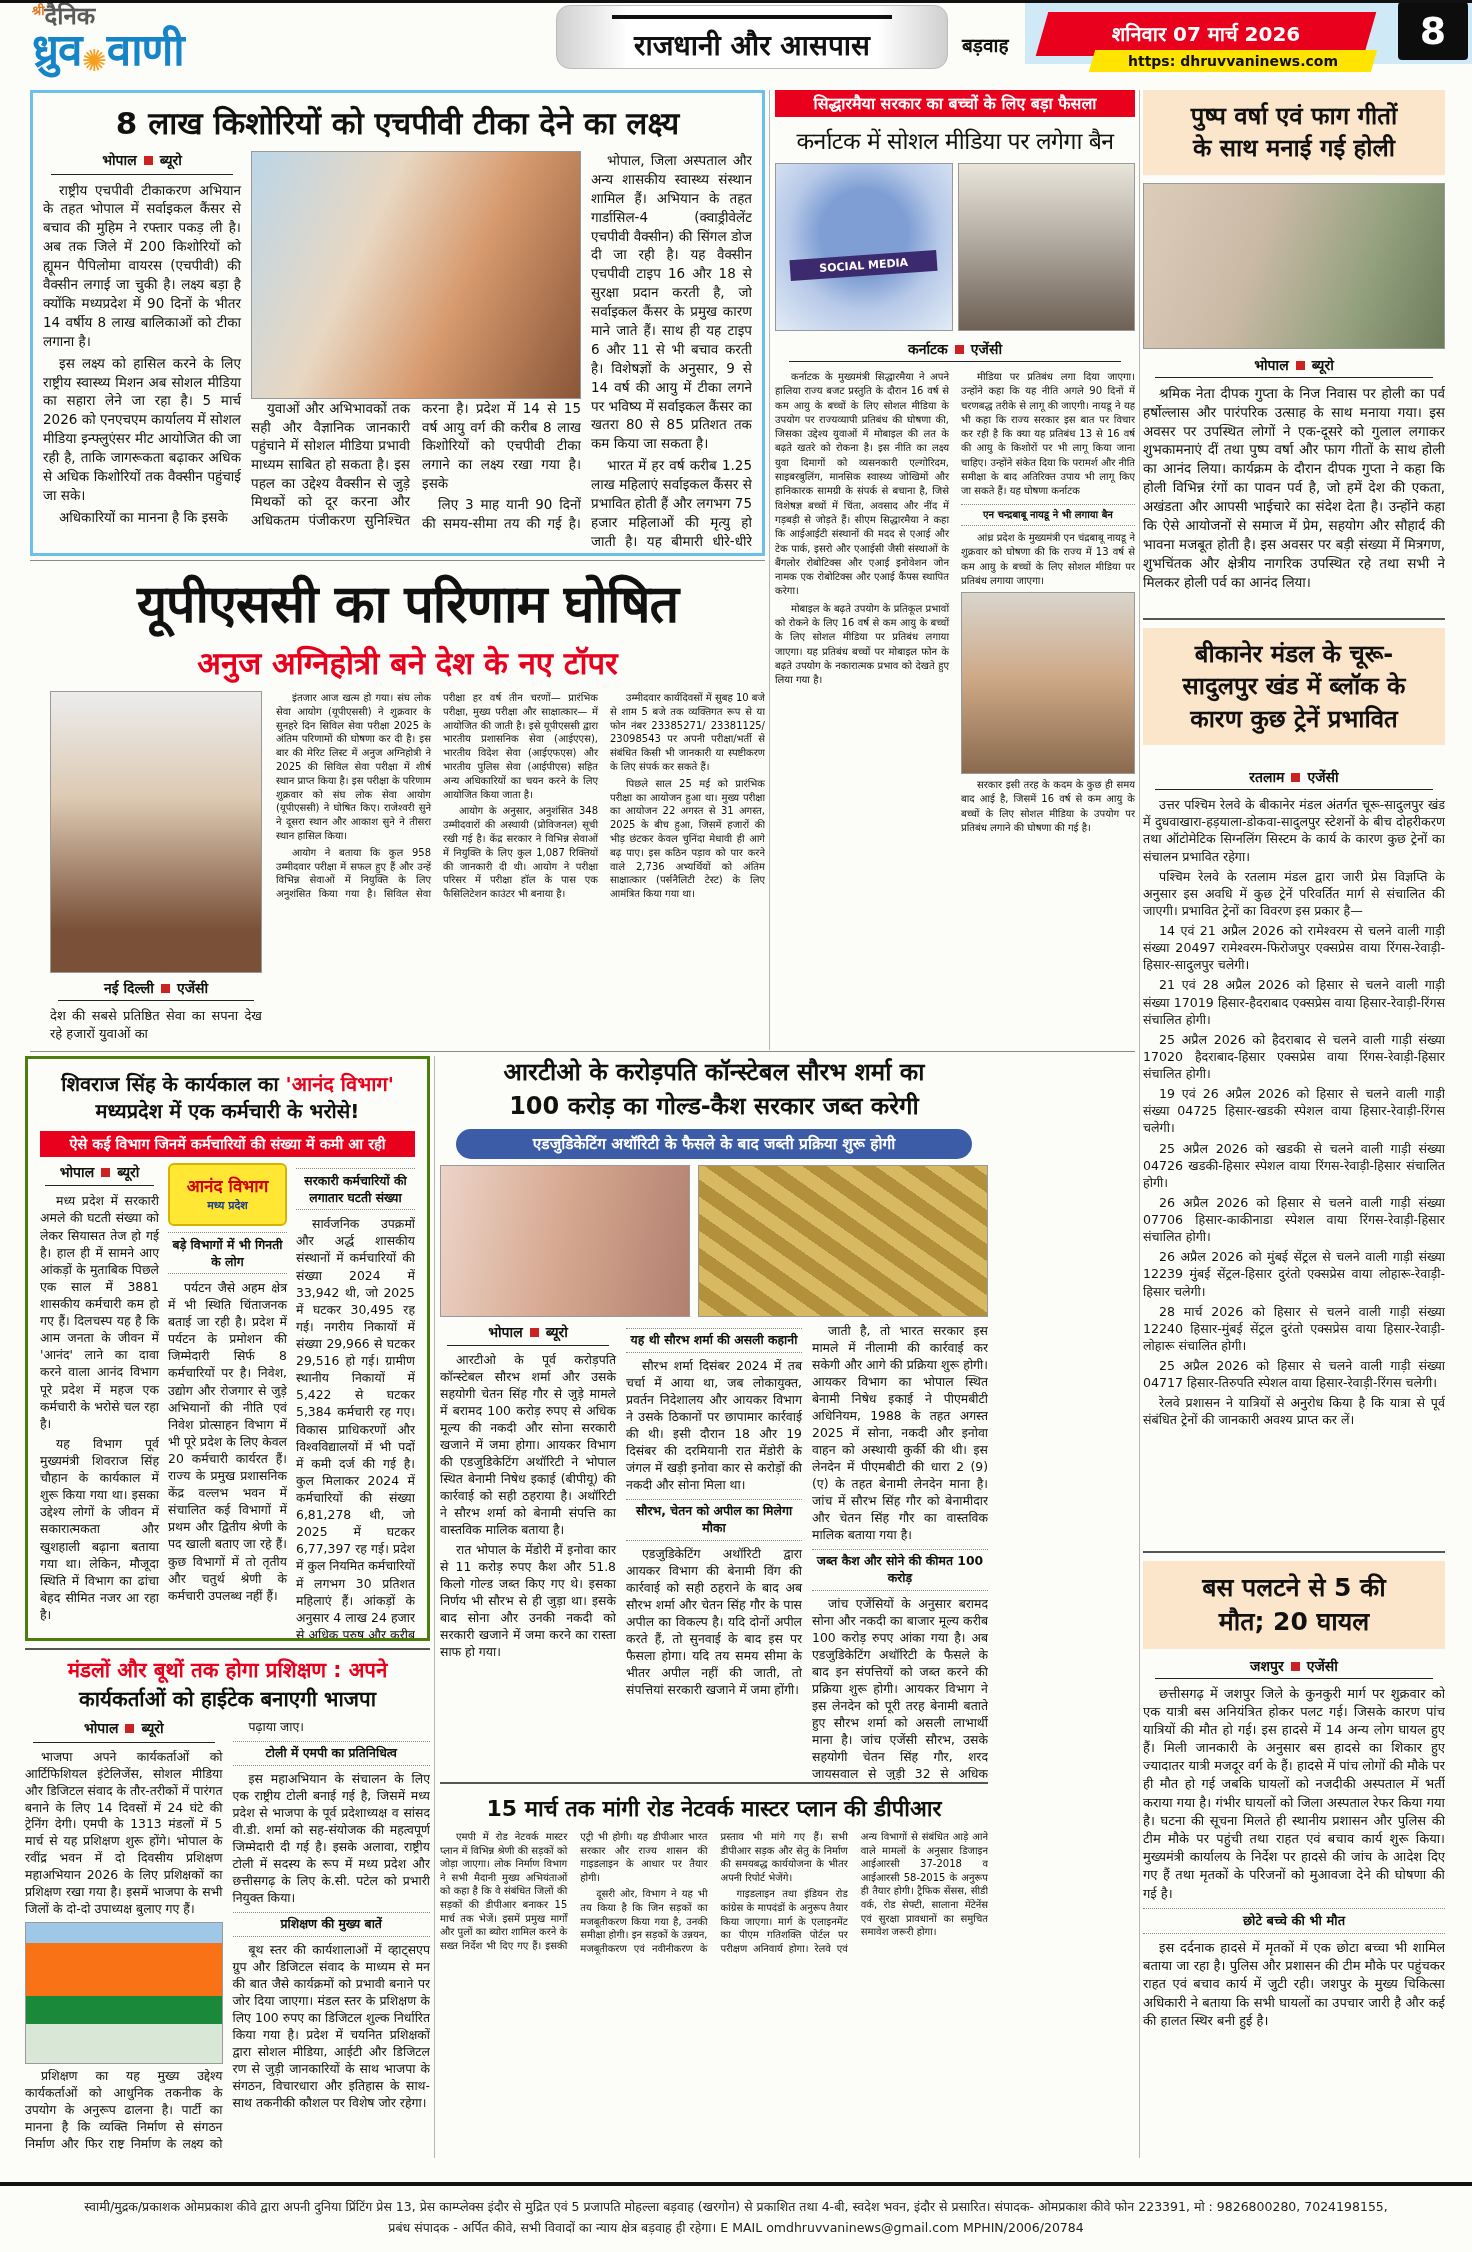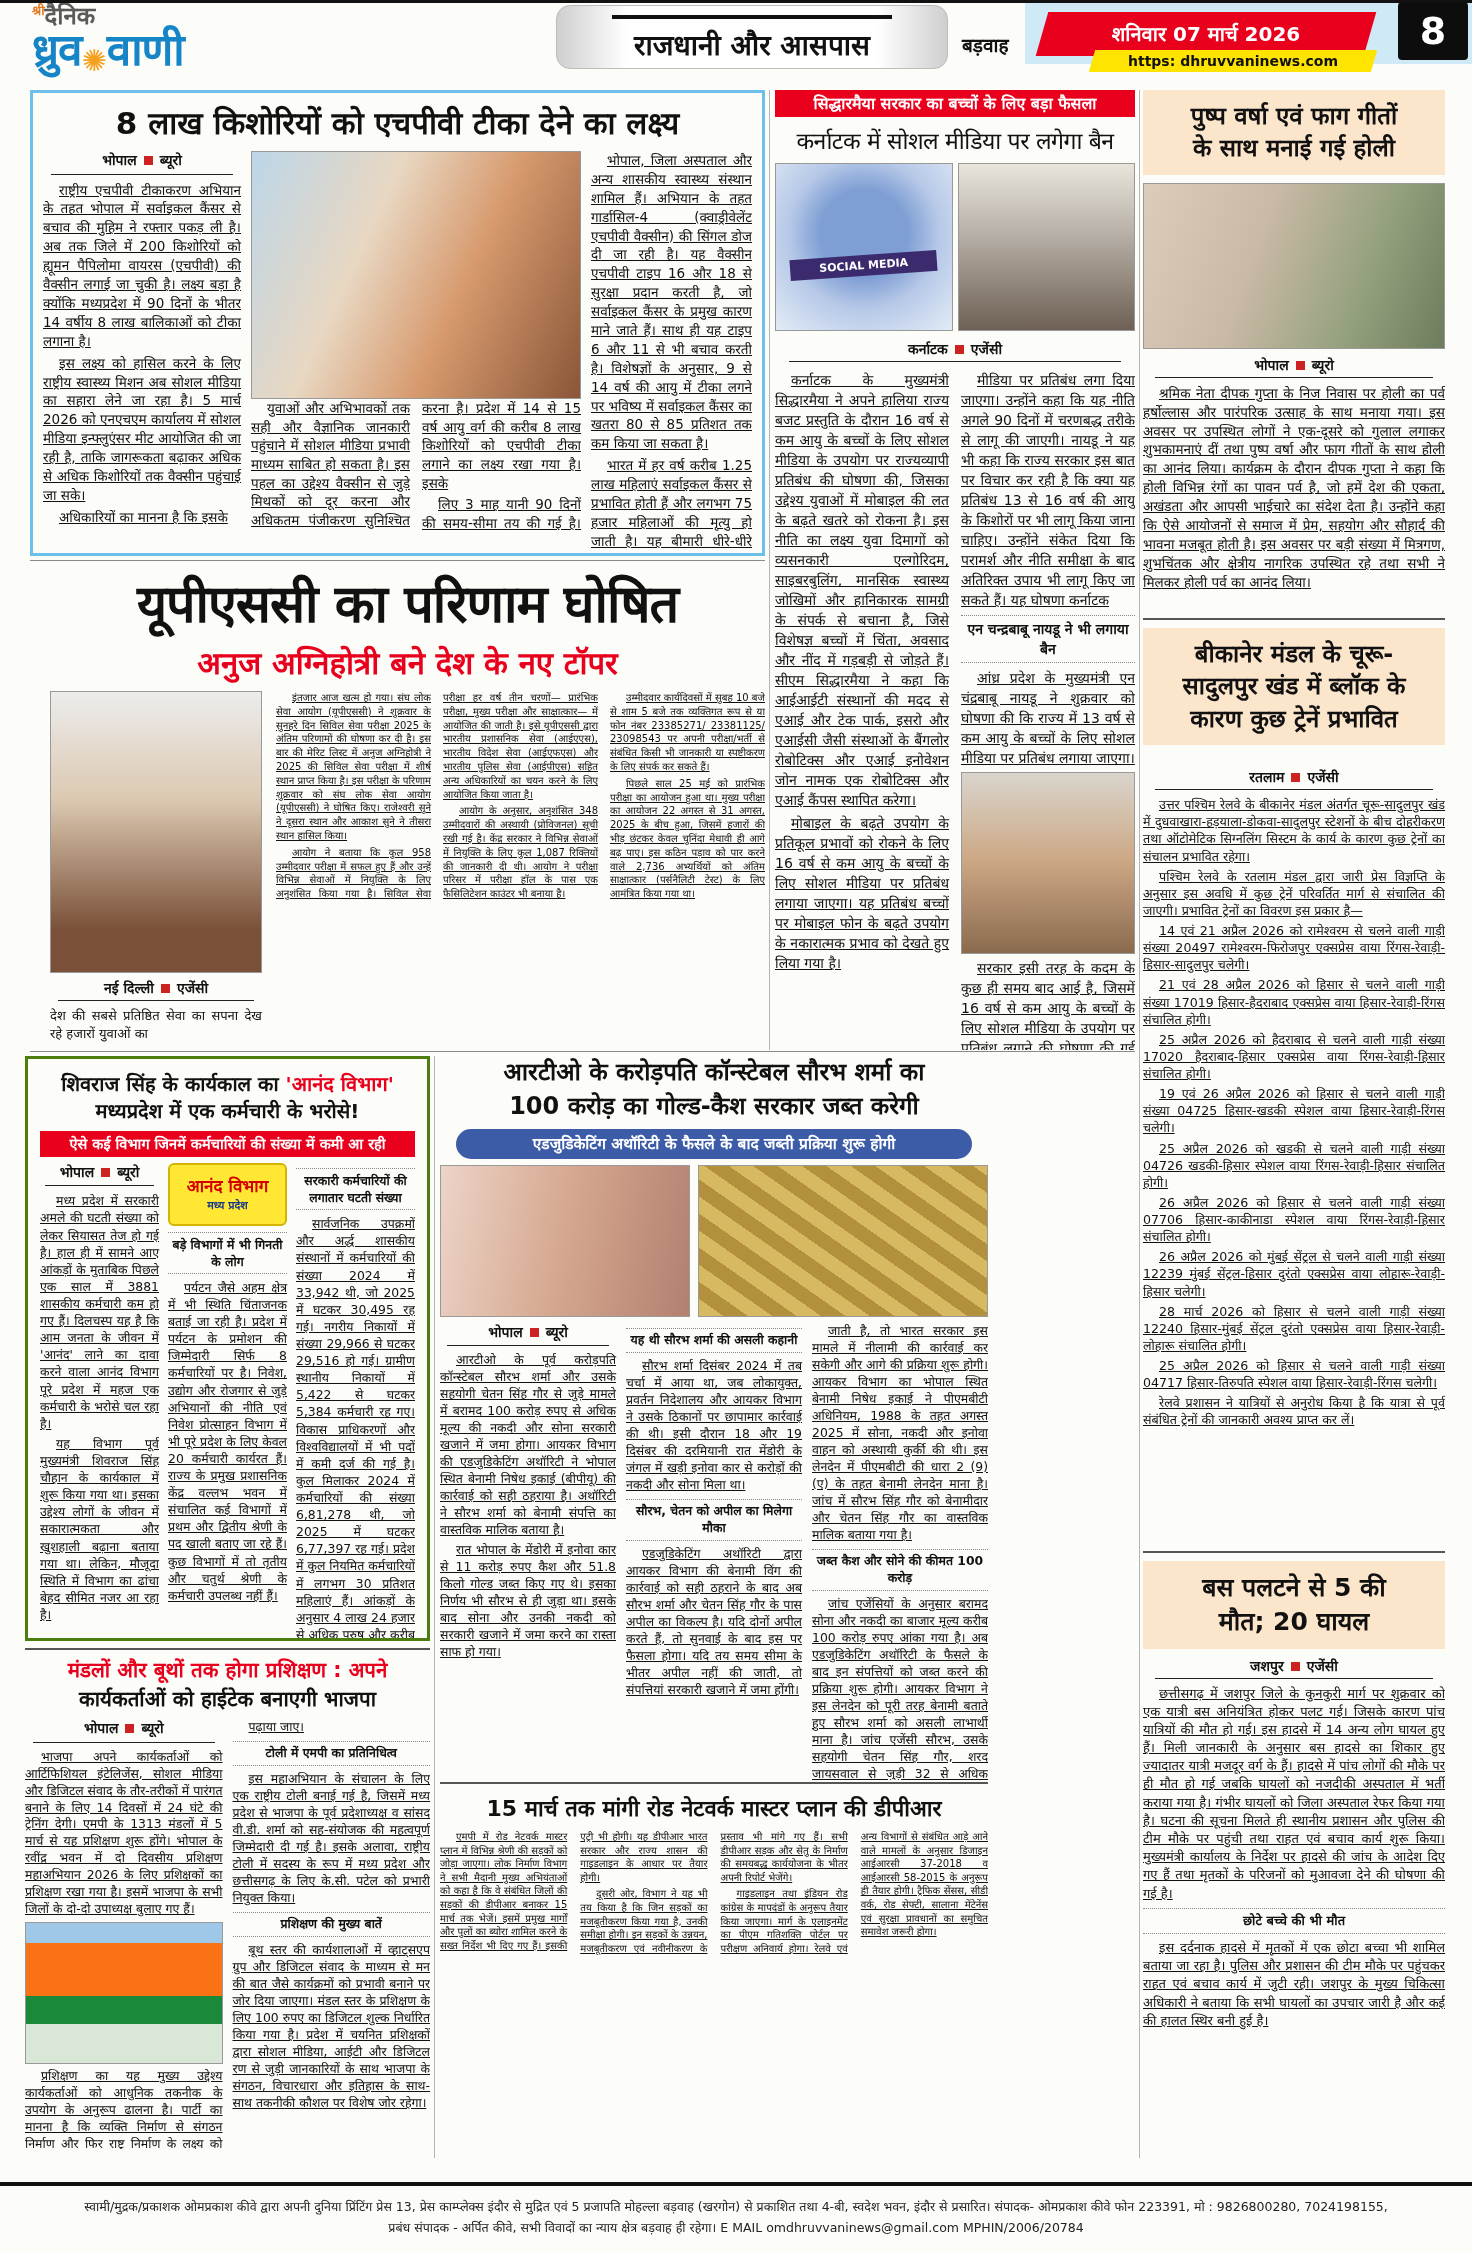--- a/index.html
+++ b/index.html
@@ -21,21 +21,21 @@
   #blue-band { position:absolute; left:1025px; top:0; width:447px; height:64px; background:#cfe9f7; }
   #date-box { position:absolute; left:1042px; top:12px; width:328px; height:44px; background:#e8001d; transform:skewX(-16deg); }
   #date-box span { display:block; transform:skewX(16deg); color:#fff; font-size:20px; font-weight:800; text-align:center; line-height:44px; }
   #url-box { position:absolute; left:1092px; top:50px; width:282px; height:22px; background:#ffe400; transform:skewX(-16deg); }
   #url-box span { display:block; transform:skewX(16deg); color:#111; font-size:14px; font-weight:800; text-align:center; line-height:22px; }
   #page-num { position:absolute; left:1398px; top:2px; width:70px; height:58px; background:#0d0d0d; border-radius:4px; color:#fff; font-size:38px; font-weight:800; text-align:center; line-height:58px; }
 
   
   .by { font-weight:800; text-align:center; font-size:14px; padding-bottom:3px; border-bottom:1.5px solid #222; margin:0 auto 6px; width:92%; }
   .sq { display:inline-block; width:9px; height:9px; background:#cc2222; margin:0 7px; }
-  .bt p { text-align:justify; text-indent:16px; margin-bottom:3px;text-decoration:underline; }
+  .bt p { text-align:justify; text-indent:16px; margin-bottom:3px; }
   .ssub { font-weight:800; text-align:center; border-top:1px dotted #888; border-bottom:1px dotted #888; padding:3px 0; margin:5px 0; }
   .ph { background:#ccc; position:relative; overflow:hidden; border:1px solid #999; }
   .peach { background:#fbe5cb; text-align:center; font-weight:800; line-height:1.35; padding:10px 4px; }
   .vrule { position:absolute; width:1px; background:#b5b5b5; }
   .hrule { position:absolute; height:1px; background:#8a8a8a; }
 
   
   #a1 { left:30px; top:90px; width:735px; height:466px; border:3px solid #6cc0ea; padding:6px 10px; overflow:hidden; }
   #a1 h1 { font-size:31px; font-weight:800; text-align:center; white-space:nowrap; margin:2px 0 8px; }
   #a1 .row { display:flex; gap:10px; }
@@ -47,21 +47,21 @@
 
   
   #a2 { left:775px; top:90px; width:360px; height:962px; overflow:hidden; }
   #a2 .kick { background:#e8001d; color:#fff; font-size:16px; font-weight:800; text-align:center; line-height:27px; height:27px; }
   #a2 h1 { font-size:23px; font-weight:400; text-align:center; white-space:nowrap; overflow:hidden; margin:7px 0; letter-spacing:-0.5px; }
   #a2 .photos { display:flex; gap:5px; height:168px; }
   #a2 .photos > div { flex:1; }
   #a2 .globe { background:radial-gradient(circle at 50% 42%, #7f9fd4 0 34%, #b7c9e8 58%, #e3ecf6); }
   #a2 .globe .ribbon { position:absolute; left:8%; top:55%; width:84%; background:#3b2a6e; color:#fff; font-size:11px; font-weight:800; text-align:center; padding:4px 0; transform:rotate(-4deg); }
   #a2 .cm { background:linear-gradient(180deg,#e9e5db 0%,#b3aca2 45%,#6e6055 100%); }
-  #a2 .txt { display:flex; gap:12px; margin-top:8px; font-size:14px; line-height:1.43; height:680px; overflow:hidden; }
+  #a2 .txt { display:flex; gap:12px; margin-top:8px; font-size:10px; line-height:1.43; height:680px; overflow:hidden; }
   #a2 .txt > div { flex:1; }
   #a2 .naidu { height:182px; margin:4px 0; background:linear-gradient(180deg,#d9d5cc 0%,#cda886 48%,#8a6a4e 100%); }
 
   
   .r3 { left:1143px; width:302px; overflow:hidden; }
   #a3 { top:90px; height:520px; }
   #a3 .peach { font-size:24px; }
   #a3 .photo { height:166px; margin:8px 0 6px; background:linear-gradient(110deg,#dcccba 0%,#c9b9a5 38%,#93a07e 72%,#6d7c5c 100%); }
   #a3 .bt, #a4 .bt, #a5 .bt { font-size:13.5px; line-height:1.4; }
   #a4 { top:618px; height:925px; border-top:2px solid #555; padding-top:8px; }

